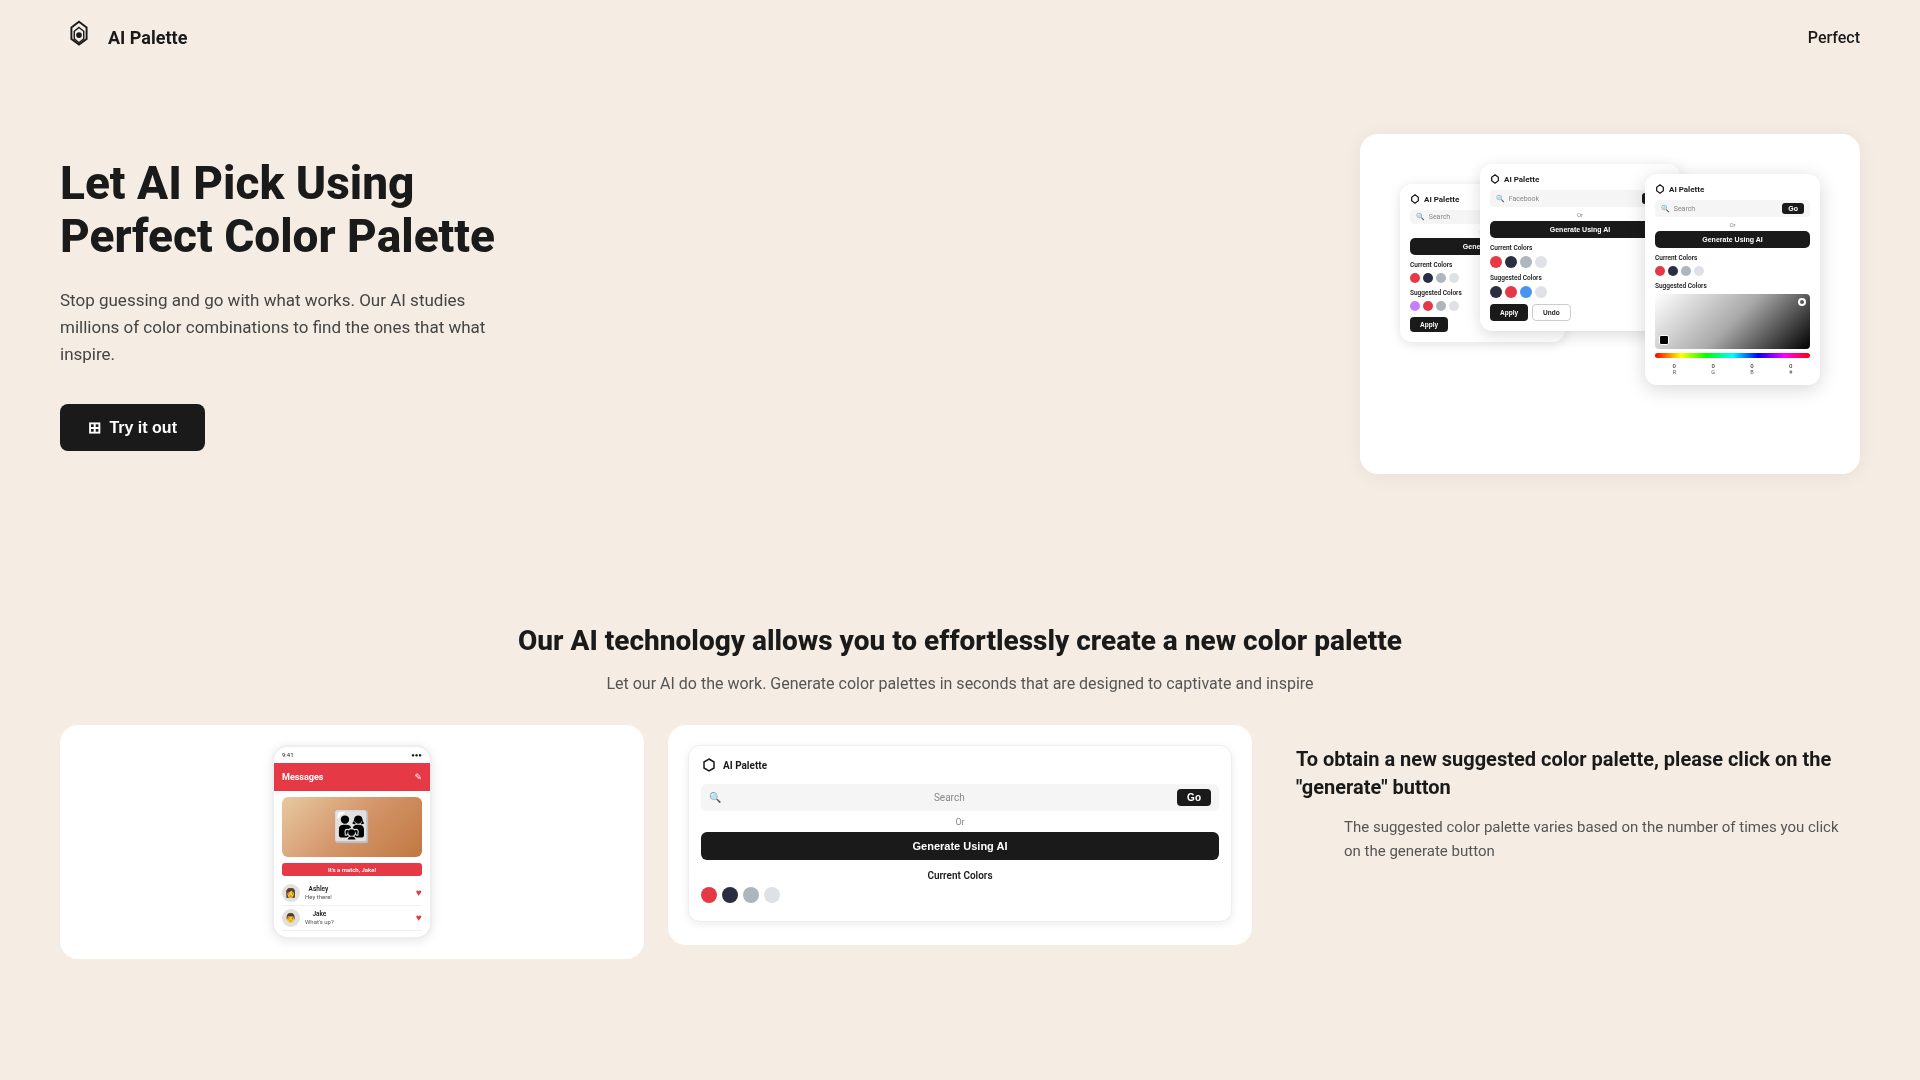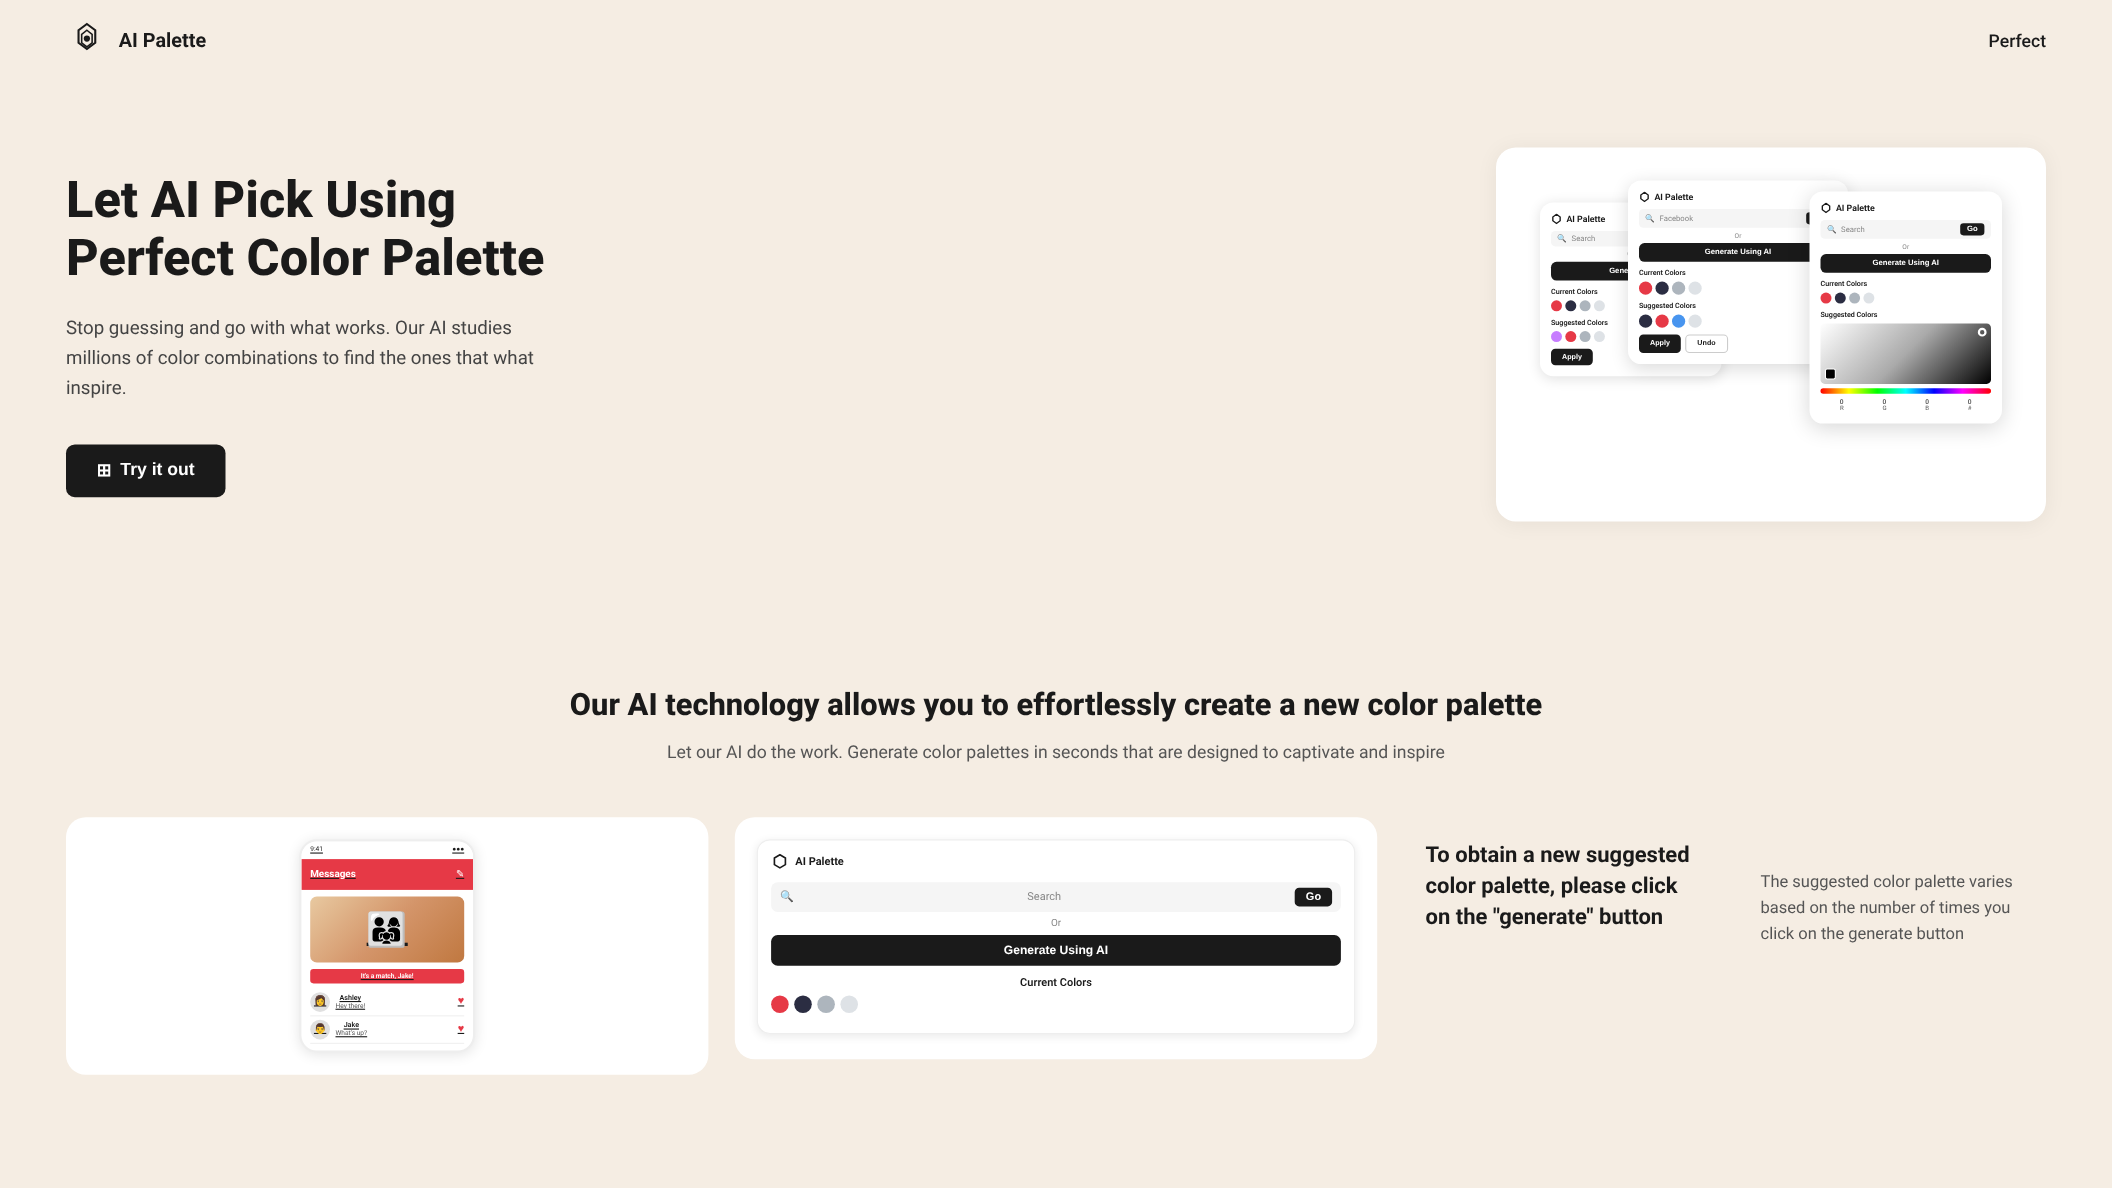--- a/index.html
+++ b/index.html
@@ -332,41 +332,40 @@
       font-size: 28px;
       font-weight: 800;
       color: #1a1a1a;
       margin-bottom: 16px;
       line-height: 1.2;
     }
 
     .section2-desc {
       font-size: 16px;
       color: #555;
-      margin-bottom: 50px;
+      margin-bottom: 32px;
     }
 
     .section2-grid {
       display: grid;
       grid-template-columns: 1fr 1fr 1fr;
       gap: 24px;
       align-items: start;
     }
 
     
     .panel-left {
       background: #fff;
       border-radius: 18px;
       padding: 20px;
       min-height: 220px;
       display: flex;
       flex-direction: column;
       align-items: center;
       justify-content: center;
-      text-decoration: underline;
     }
 
     .phone-mockup {
       width: 160px;
       background: #fff;
       border: 2px solid #eee;
       border-radius: 16px;
       overflow: hidden;
       box-shadow: 0 2px 12px rgba(0,0,0,0.1);
     }
@@ -537,24 +536,23 @@
     .app-color-dot {
       width: 16px;
       height: 16px;
       border-radius: 50%;
     }
 
     
     .panel-right {
       padding: 20px;
       display: flex;
-      flex-direction: row;
+      flex-direction: column;
       justify-content: flex-start;
       text-align: left;
-      align-items: flex-end;
     }
 
     .panel-right-title {
       font-size: 20px;
       font-weight: 700;
       color: #1a1a1a;
       margin-bottom: 14px;
       line-height: 1.4;
     }
 

